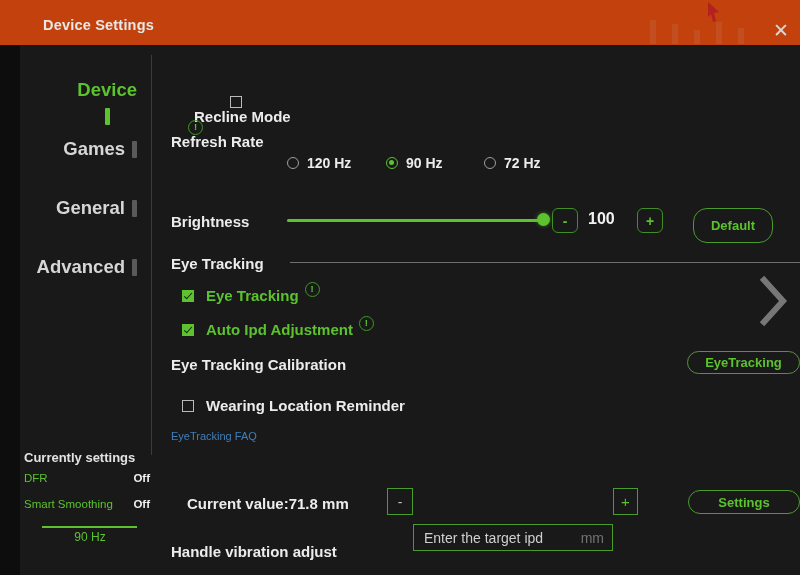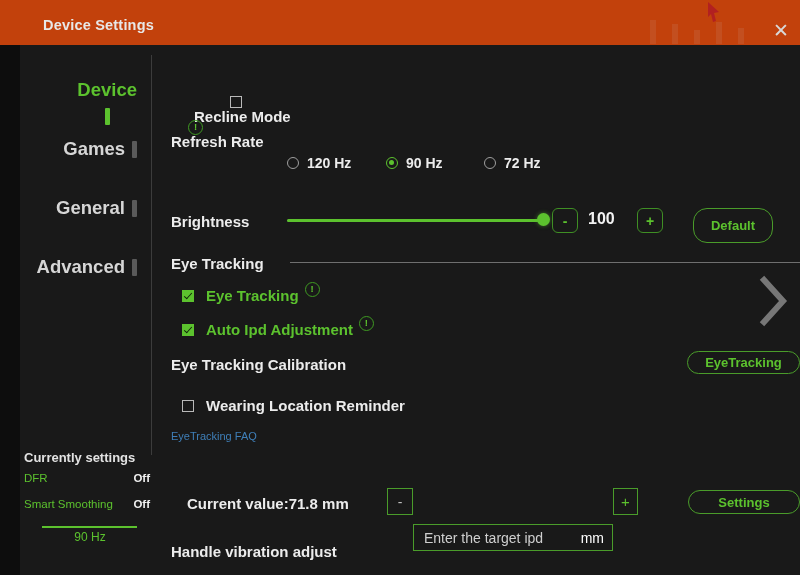--- a/index.html
+++ b/index.html
@@ -224,21 +224,21 @@
   }
   .ipd-input {
     position: absolute; box-sizing: border-box;
     border: 1.5px solid #4a9c2a; background: transparent;
     display: flex; align-items: center;
   }
   .ipd-placeholder {
     margin-left: 10px; color: #cfcfcf; font-size: 14px; white-space: nowrap;
   }
   .ipd-unit {
-    position: absolute; right: 8px; color: #ffffff; font-size: 14px;
+    position: absolute; right: 8px; color: #737373; font-size: 14px;
   }
   .ipd-plus {
     position: absolute; box-sizing: border-box;
     border: 1.5px solid #4a9c2a;
     display: flex; align-items: center; justify-content: center;
     color: #5cc22e; font-size: 15px; cursor: pointer;
   }
 
   
   .chev {

